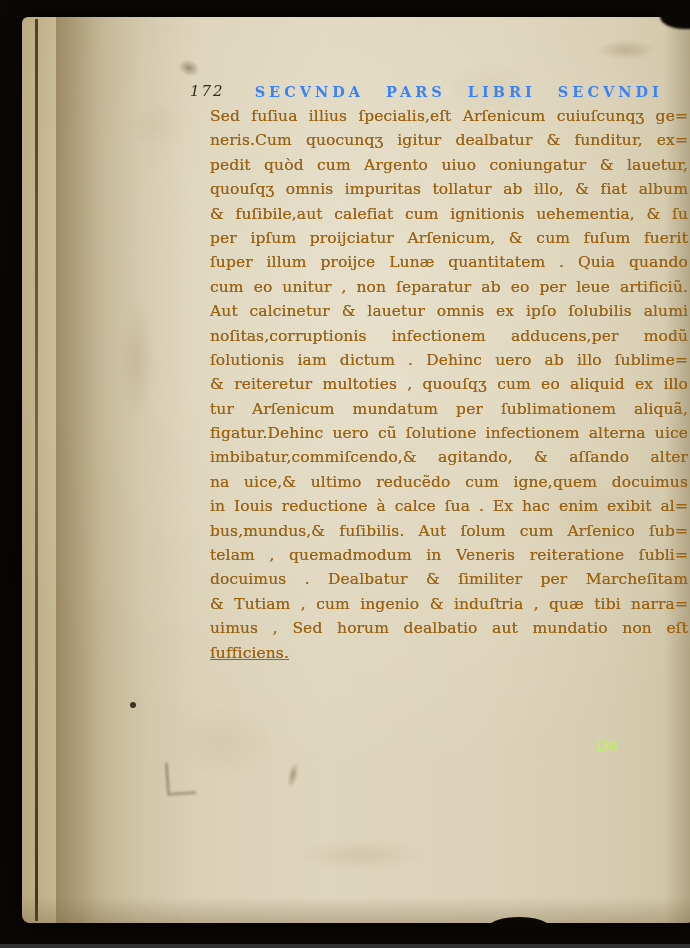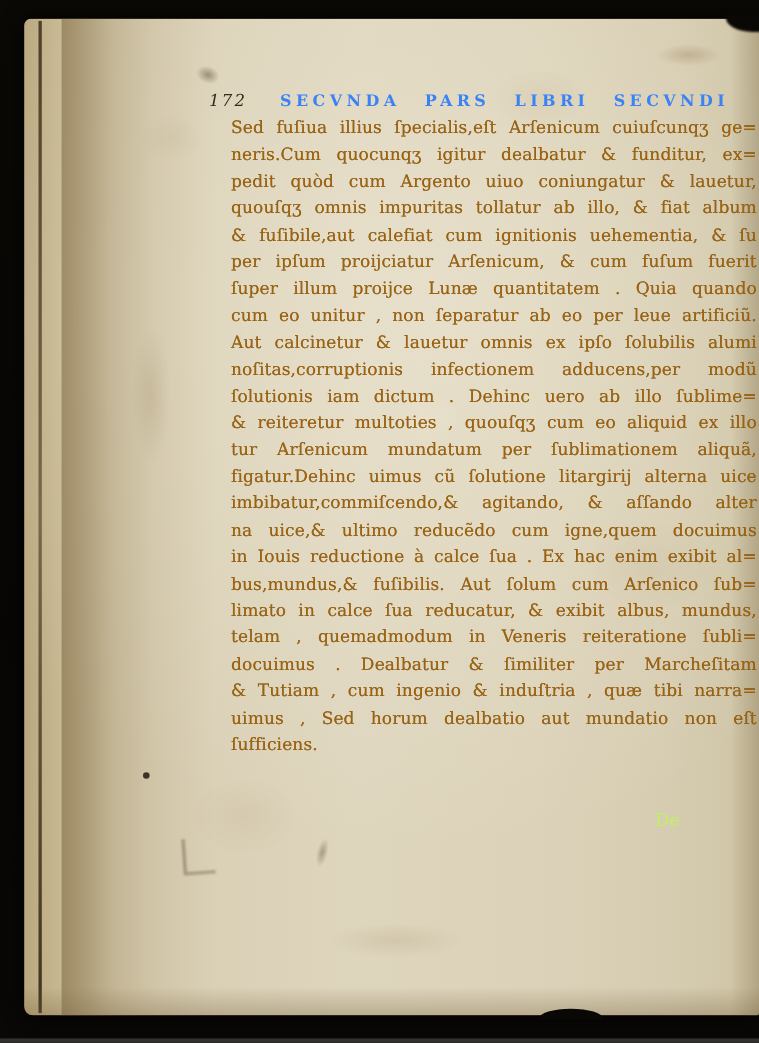--- a/index.html
+++ b/index.html
@@ -103,20 +103,21 @@
   }
   .text-block .line {
     text-align:justify;
     text-align-last:justify;
     white-space:nowrap;
     height:24.4px;
   }
   .text-block .line.last {
     text-align-last:left;
     white-space:normal;
+    text-decoration:underline;
   }
   .catchword {
     position:absolute; left:172px; top:736px; width:478px;
     text-align:right; padding-right:32px; box-sizing:border-box;
     font-size:16px; color:#bef264;
   }
   .ink-dot {
     position:absolute; left:130px; top:702px;
     width:6px; height:6px; border-radius:50%;
     background:#2c2417; opacity:.9;
@@ -190,26 +191,25 @@
       <div class="line">quouſqʒ omnis impuritas tollatur ab illo, &amp; fiat album</div>
       <div class="line">&amp; fuſibile,aut calefiat cum ignitionis uehementia, &amp; ſu</div>
       <div class="line">per ipſum proijciatur Arſenicum, &amp; cum fuſum fuerit</div>
       <div class="line">ſuper illum proijce Lunæ quantitatem . Quia quando</div>
       <div class="line">cum eo unitur , non ſeparatur ab eo per leue artificiũ.</div>
       <div class="line">Aut calcinetur &amp; lauetur omnis ex ipſo ſolubilis alumi</div>
       <div class="line">noſitas,corruptionis infectionem adducens,per modũ</div>
       <div class="line">ſolutionis iam dictum . Dehinc uero ab illo ſublime=</div>
       <div class="line">&amp; reiteretur multoties , quouſqʒ cum eo aliquid ex illo</div>
       <div class="line">tur Arſenicum mundatum per ſublimationem aliquã,</div>
-      <div class="line">figatur.Dehinc uimus cũ ſolutione litargirij alterna uice</div>
+      <div class="line">figatur.Dehinc uero cũ ſolutione infectionem alterna uice</div>
       <div class="line">imbibatur,commiſcendo,&amp; agitando, &amp; aſſando alter</div>
       <div class="line">na uice,&amp; ultimo reducẽdo cum igne,quem docuimus</div>
       <div class="line">in Iouis reductione à calce ſua . Ex hac enim exibit al=</div>
       <div class="line">bus,mundus,&amp; fuſibilis. Aut ſolum cum Arſenico ſub=</div>
-      <div class="line">limato in calce ſua reducatur, &amp; exibit albus, mundus,</div>
       <div class="line">telam , quemadmodum in Veneris reiteratione ſubli=</div>
       <div class="line">docuimus . Dealbatur &amp; ſimiliter per Marcheſitam</div>
       <div class="line">&amp; Tutiam , cum ingenio &amp; induſtria , quæ tibi narra=</div>
       <div class="line">uimus , Sed horum dealbatio aut mundatio non eſt</div>
       <div class="line last">ſufficiens.</div>
     </div>
 
   <div class="ink-dot"></div>
 
   <div class="catchword">De</div>

